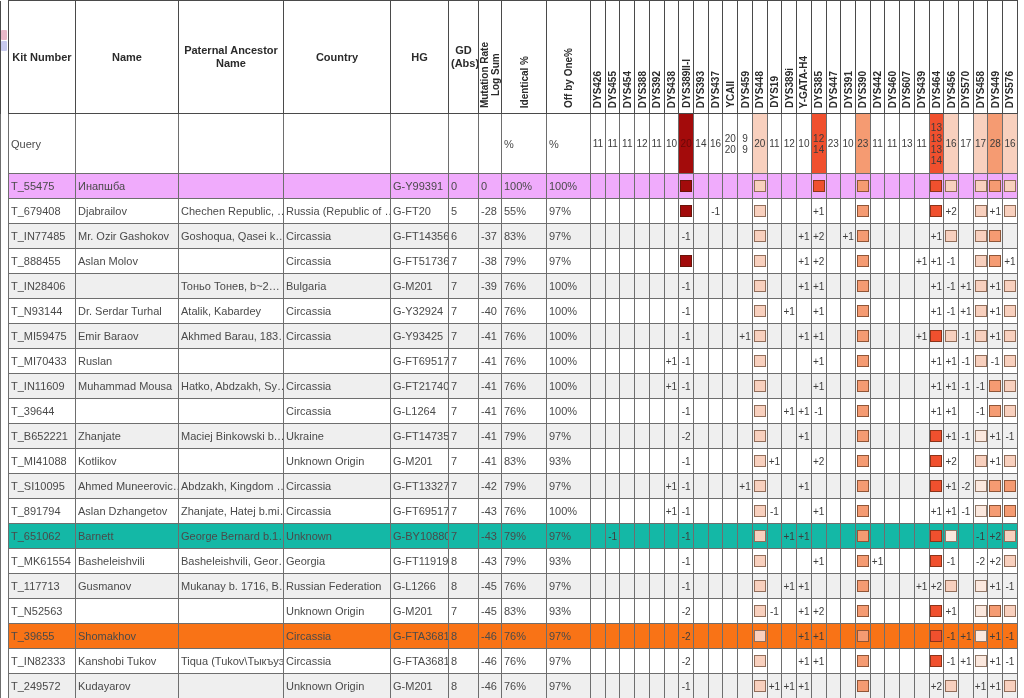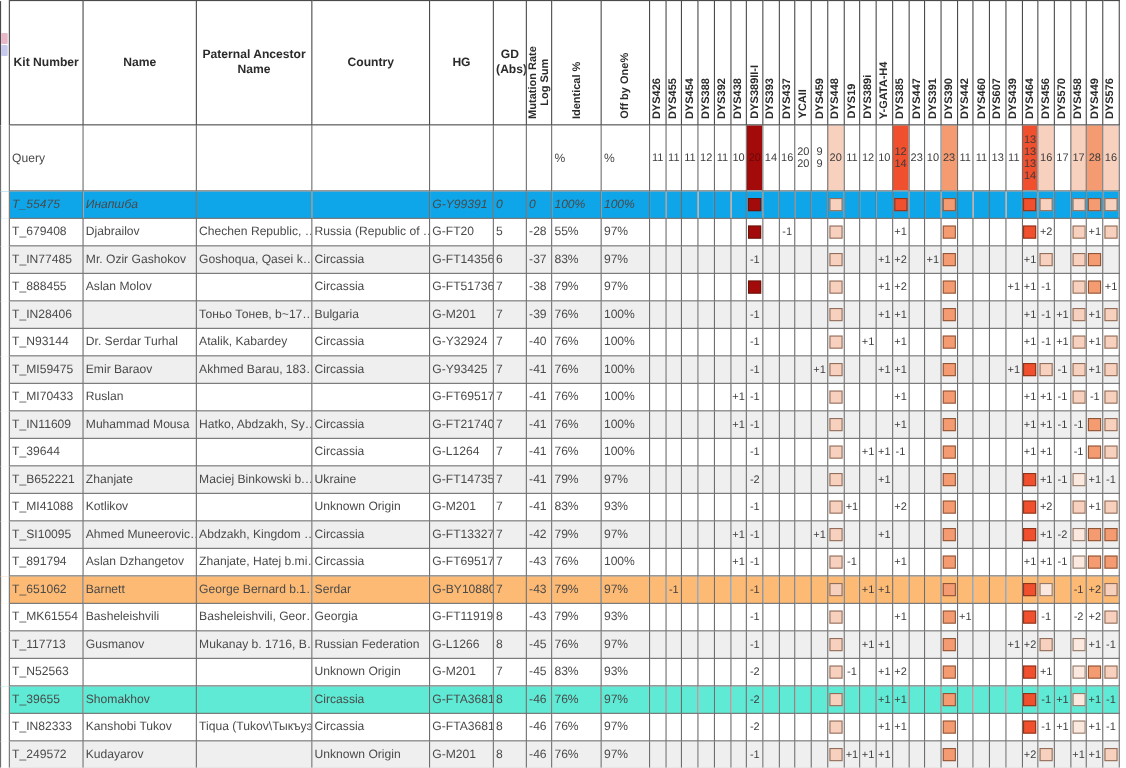--- a/index.html
+++ b/index.html
@@ -215,21 +215,21 @@
           <td class="mk" style="background: rgb(240, 80, 46);">13
 13
 13
 14</td>
           <td class="mk" style="background: rgb(248, 208, 190);">16</td>
           <td class="mk">17</td>
           <td class="mk" style="background: rgb(248, 208, 190);">17</td>
           <td class="mk" style="background: rgb(245, 155, 114);">28</td>
           <td class="mk" style="background: rgb(248, 208, 190);">16</td>
         </tr>
-        <tr class="drow" style="background: #0ea5e9; font-style: italic;">
+        <tr class="drow" style="background: #f0abfc;">
           <td class="gut"></td>
           <td class="txt">T_55475</td>
           <td class="txt">Инапшба</td>
           <td class="txt"></td>
           <td class="txt"></td>
           <td class="txt">G-Y99391</td>
           <td class="num">0</td>
           <td class="num">0</td>
           <td class="num">100%</td>
           <td class="num">100%</td>
@@ -383,21 +383,21 @@
           <td class="mk">-1</td>
           <td class="mk"></td>
           <td class="mk"><span class="sq" style="background: rgb(248, 208, 190);"></span></td>
           <td class="mk"><span class="sq" style="background: rgb(245, 155, 114);"></span></td>
           <td class="mk">+1</td>
         </tr>
         <tr class="drow" style="background: rgb(239, 239, 239);">
           <td class="gut"></td>
           <td class="txt">T_IN28406</td>
           <td class="txt"></td>
-          <td class="txt">Тоньо Тонев, b~17…</td>
+          <td class="txt">Тоньо Тонев, b~2…</td>
           <td class="txt">Bulgaria</td>
           <td class="txt">G-M201</td>
           <td class="num">7</td>
           <td class="num">-39</td>
           <td class="num">76%</td>
           <td class="num">100%</td>
           <td class="mk"></td>
           <td class="mk"></td>
           <td class="mk"></td>
           <td class="mk"></td>
@@ -789,26 +789,26 @@
           <td class="mk"></td>
           <td class="mk"></td>
           <td class="mk"></td>
           <td class="mk">+1</td>
           <td class="mk">+1</td>
           <td class="mk">-1</td>
           <td class="mk"><span class="sq" style="background: rgb(251, 232, 222);"></span></td>
           <td class="mk"><span class="sq" style="background: rgb(245, 155, 114);"></span></td>
           <td class="mk"><span class="sq" style="background: rgb(245, 155, 114);"></span></td>
         </tr>
-        <tr class="drow" style="background: #fdba74;">
+        <tr class="drow" style="background: #14b8a6;">
           <td class="gut"></td>
           <td class="txt">T_651062</td>
           <td class="txt">Barnett</td>
           <td class="txt">George Bernard b.1…</td>
-          <td class="txt">Serdar</td>
+          <td class="txt">Unknown</td>
           <td class="txt">G-BY108805</td>
           <td class="num">7</td>
           <td class="num">-43</td>
           <td class="num">79%</td>
           <td class="num">97%</td>
           <td class="mk"></td>
           <td class="mk">-1</td>
           <td class="mk"></td>
           <td class="mk"></td>
           <td class="mk"></td>
@@ -953,21 +953,21 @@
           <td class="mk"></td>
           <td class="mk"></td>
           <td class="mk"></td>
           <td class="mk"><span class="sq" style="background: rgb(240, 80, 46);"></span></td>
           <td class="mk">+1</td>
           <td class="mk"></td>
           <td class="mk"><span class="sq" style="background: rgb(251, 232, 222);"></span></td>
           <td class="mk"><span class="sq" style="background: rgb(245, 155, 114);"></span></td>
           <td class="mk"><span class="sq" style="background: rgb(248, 208, 190);"></span></td>
         </tr>
-        <tr class="drow" style="background: #5eead4; margin-left: 44px;">
+        <tr class="drow" style="background: #f97316; margin-left: 44px;">
           <td class="gut"></td>
           <td class="txt">T_39655</td>
           <td class="txt">Shomakhov</td>
           <td class="txt"></td>
           <td class="txt">Circassia</td>
           <td class="txt">G-FTA36818</td>
           <td class="num">8</td>
           <td class="num">-46</td>
           <td class="num">76%</td>
           <td class="num">97%</td>

